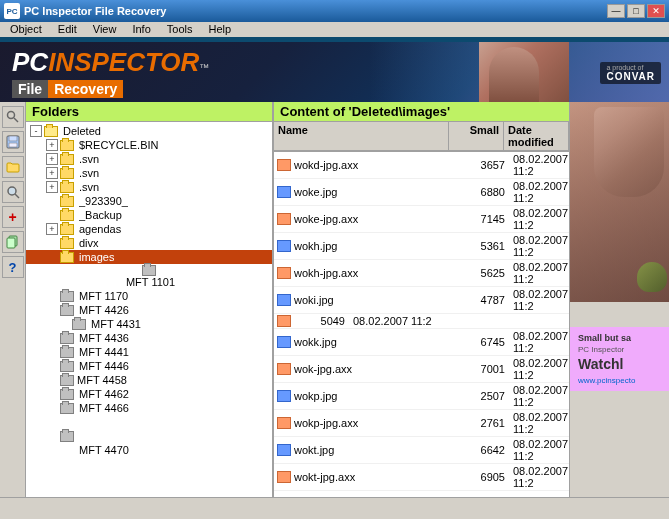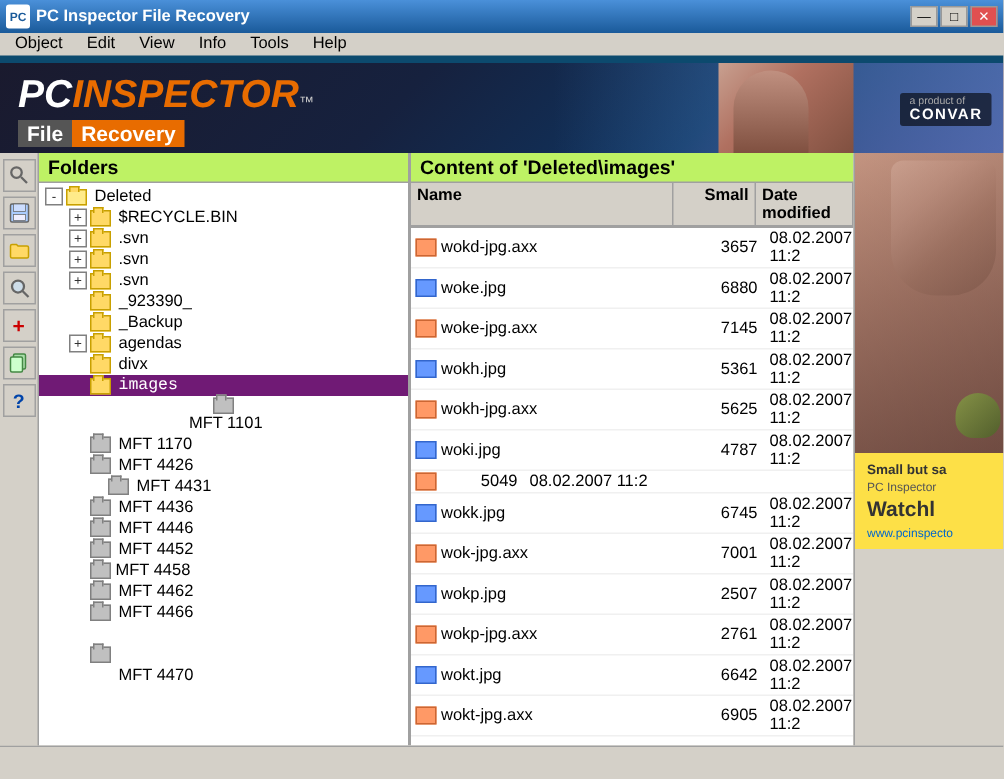--- a/index.html
+++ b/index.html
@@ -134,21 +134,21 @@
       padding: 2px 0;
       font-size: 11px;
     }
     .tree-item {
       display: flex;
       align-items: center;
       padding: 1px 2px;
       cursor: pointer;
       white-space: nowrap;
     }
-    .tree-item.selected { background: #701a75; color: white; font-family: Liberation Mono, monospace; }
+    .tree-item.selected { background: #c2410c; color: white; }
     .tree-expand {
       width: 12px;
       height: 12px;
       border: 1px solid #808080;
       display: flex;
       align-items: center;
       justify-content: center;
       font-size: 9px;
       cursor: pointer;
       flex-shrink: 0;
@@ -450,26 +450,26 @@
             <span style="margin-left: 3px; overflow: hidden; text-overflow: ellipsis; white-space: nowrap;">MFT 4431</span>
           </div>
           <div class="tree-item" style="padding-left: 20px;">
             <div class="tree-spacer"></div>
             <div class="folder-icon gray"></div>
             <span style="margin-left: 3px; overflow: hidden; text-overflow: ellipsis; white-space: nowrap;">MFT 4436</span>
           </div>
           <div class="tree-item" style="padding-left: 20px;">
             <div class="tree-spacer"></div>
             <div class="folder-icon gray"></div>
+            <span style="margin-left: 3px; overflow: hidden; text-overflow: ellipsis; white-space: nowrap;">MFT 4441</span>
+          </div>
+          <div class="tree-item" style="padding-left: 20px;">
+            <div class="tree-spacer"></div>
+            <div class="folder-icon gray"></div>
             <span style="margin-left: 3px; overflow: hidden; text-overflow: ellipsis; white-space: nowrap;">MFT 4446</span>
-          </div>
-          <div class="tree-item" style="padding-left: 20px;">
-            <div class="tree-spacer"></div>
-            <div class="folder-icon gray"></div>
-            <span style="margin-left: 3px; overflow: hidden; text-overflow: ellipsis; white-space: nowrap;">MFT 4452</span>
           </div>
           <div class="tree-item" style="padding-left: 20px;">
             <div class="tree-spacer"></div>
             <div class="folder-icon gray"></div>
             <span style="margin-left: 1px; overflow: hidden; text-overflow: ellipsis; white-space: nowrap;">MFT 4458</span>
           </div>
           <div class="tree-item" style="padding-left: 20px;">
             <div class="tree-spacer"></div>
             <div class="folder-icon gray"></div>
             <span style="margin-left: 3px; overflow: hidden; text-overflow: ellipsis; white-space: nowrap;">MFT 4462</span>
@@ -576,21 +576,21 @@
     </div>
 
     <div class="ad-panel">
       <div class="ad-woman">
 
         <div style="position:absolute; top:5px; right:5px; width:70px; height:90px; background: linear-gradient(135deg, #d4a898 0%, #c09080 30%, #a07060 60%, #805548 100%); border-radius:8px 8px 30px 30px;"></div>
         <div style="position:absolute; top:0; left:0; right:0; bottom:0; background: linear-gradient(to bottom, rgba(180,140,120,0.3), rgba(100,70,60,0.5));"></div>
 
         <div style="position:absolute; bottom:10px; right:2px; width:30px; height:30px; background: linear-gradient(135deg, #88aa44, #446622); border-radius:50% 50% 40% 40%; opacity:0.7;"></div>
       </div>
-      <div style="padding:4px; background:#fde047;">
+      <div style="padding:4px; background:#f0abfc;margin-top:25px;">
         <div class="ad-small-text">Small but sa</div>
         <div style="font-size:8px; color:#555; padding:0 4px;">PC Inspector</div>
         <div class="ad-watchl">Watchl</div>
         <div class="ad-url">www.pcinspecto</div>
       </div>
     </div>
   </div>
 </div>
 
 <div class="status-bar">

